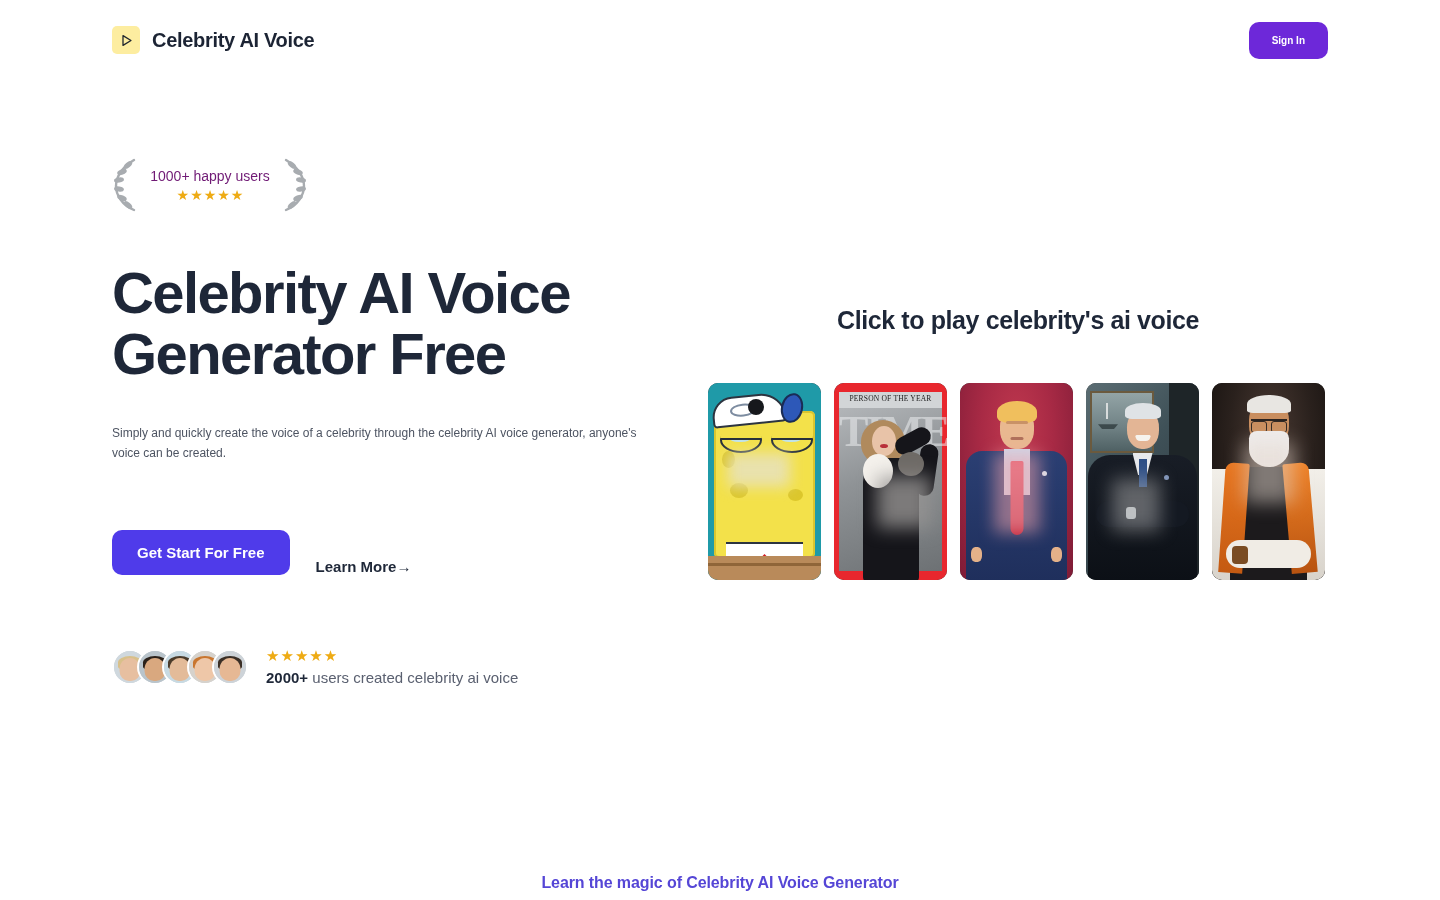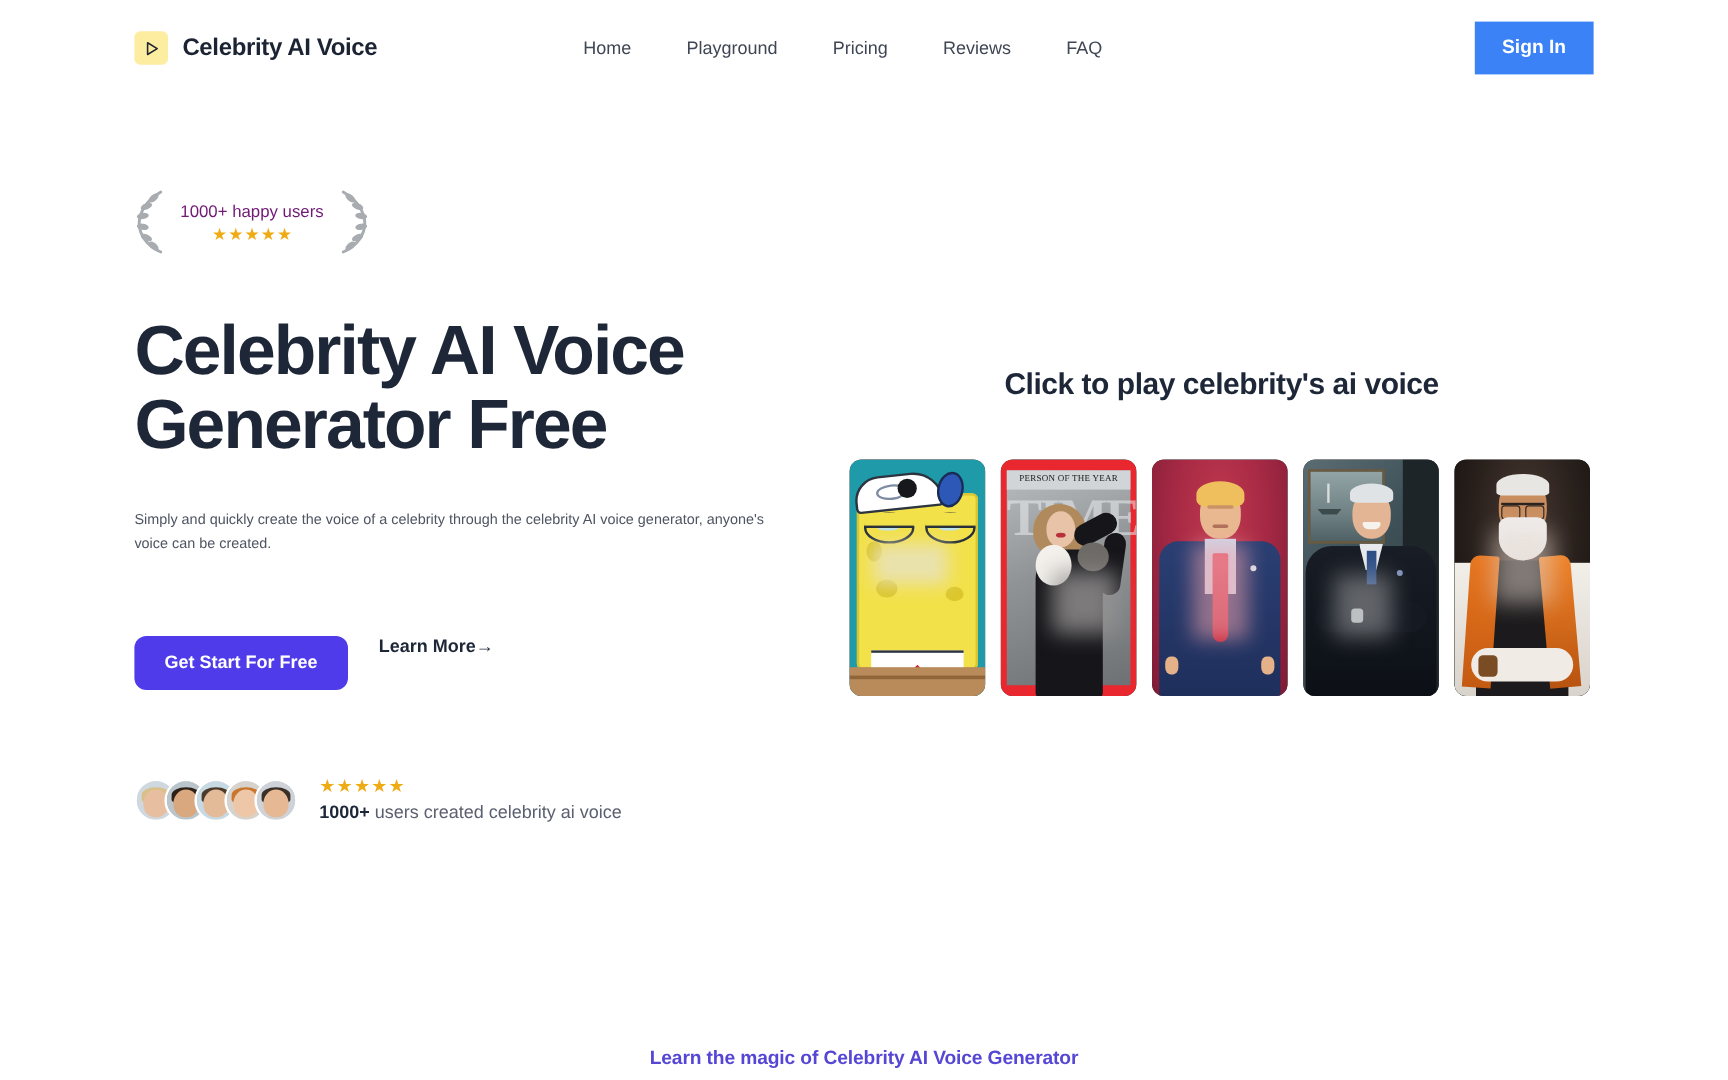--- a/index.html
+++ b/index.html
@@ -45,26 +45,26 @@
     padding: 0 23px;
     white-space: nowrap;
     cursor: pointer;
     text-decoration: none;
   }
   .nav-item:first-child { padding-left: 0; }
 
   .signin-btn {
     position: absolute;
     right: 112px;
-    background: #3b82f6;
+    background: #6d28d9;
     color: #ffffff;
-    font-size: 16px;
+    font-size: 10px;
     font-weight: 700;
     border: none;
-    border-radius: 0;
+    border-radius: 10px;
     padding: 13px 23px;
     cursor: pointer;
     font-family: "Liberation Sans", sans-serif;
   }
 
   
   .main {
     display: flex;
     padding: 0 112px;
     position: relative;
@@ -109,21 +109,21 @@
     font-size: 12px;
     line-height: 1.68;
     color: #4c5healthy;
     color: #4d5462;
     max-width: 540px;
   }
 
   .cta-row {
     margin-top: 67px;
     display: flex;
-    align-items: flex-start;
+    align-items: flex-end;
     gap: 26px;
   }
   .cta-primary {
     background: #4f3bea;
     color: #fff;
     font-size: 15px;
     font-weight: 700;
     border: none;
     border-radius: 10px;
     padding: 14px 25px;
@@ -328,27 +328,20 @@
 <div class="header">
   <div class="brand">
     <span class="logo-mark">
       <svg width="15" height="15" viewBox="0 0 15 15">
         <path d="M4 2.6 L12 7.5 L4 12.4 Z" fill="none" stroke="#20262f" stroke-width="1.3" stroke-linejoin="round"></path>
       </svg>
     </span>
     <span class="brand-name">Celebrity AI Voice</span>
   </div>
 
-  <nav class="nav">
-    <a class="nav-item">Home</a>
-    <a class="nav-item">Playground</a>
-    <a class="nav-item">Pricing</a>
-    <a class="nav-item">Reviews</a>
-    <a class="nav-item">FAQ</a>
-  </nav>
 
   <button class="signin-btn">Sign In</button>
 </div>
 
 <div class="main">
 
   <div class="left-col">
 
     <div class="badge-row">
       <svg class="laurel" width="26" height="56" viewBox="0 0 26 56">
@@ -430,21 +423,21 @@
           </span>
       </div>
       <div class="social-text">
         <span class="stars">
           <span class="star">★</span>
           <span class="star">★</span>
           <span class="star">★</span>
           <span class="star">★</span>
           <span class="star">★</span>
         </span>
-        <span class="social-caption"><b>1000+</b><span> users created celebrity ai voice</span></span>
+        <span class="social-caption"><b>2000+</b><span> users created celebrity ai voice</span></span>
       </div>
     </div>
   </div>
 
   <div class="right-col">
     <h2 class="right-title">Click to play celebrity's ai voice</h2>
 
     <div class="cards">
 
       <div class="card">

